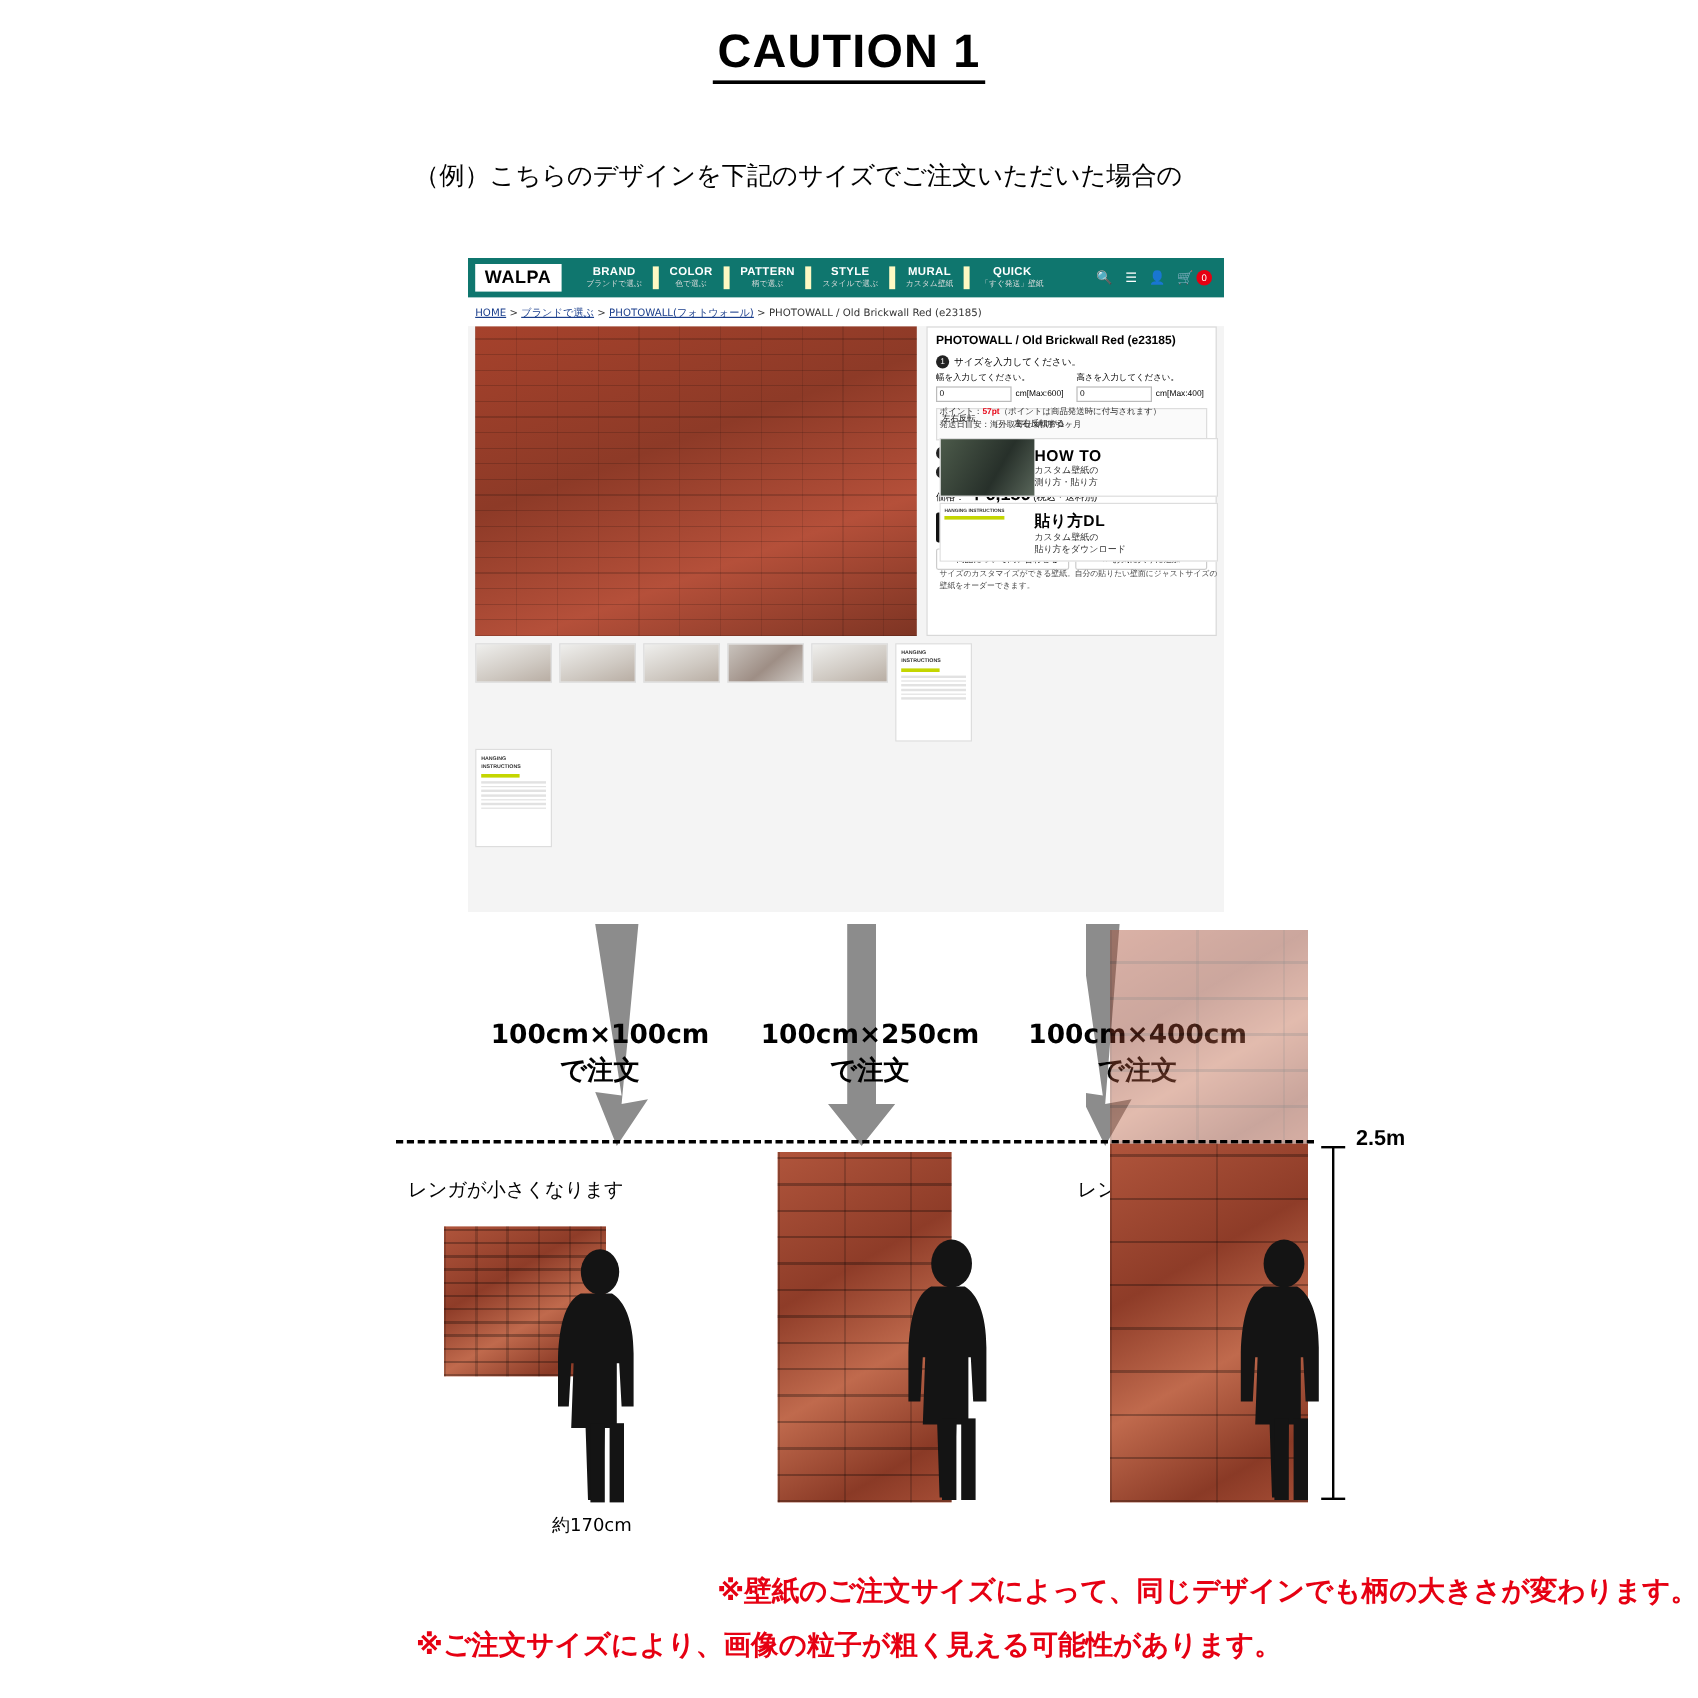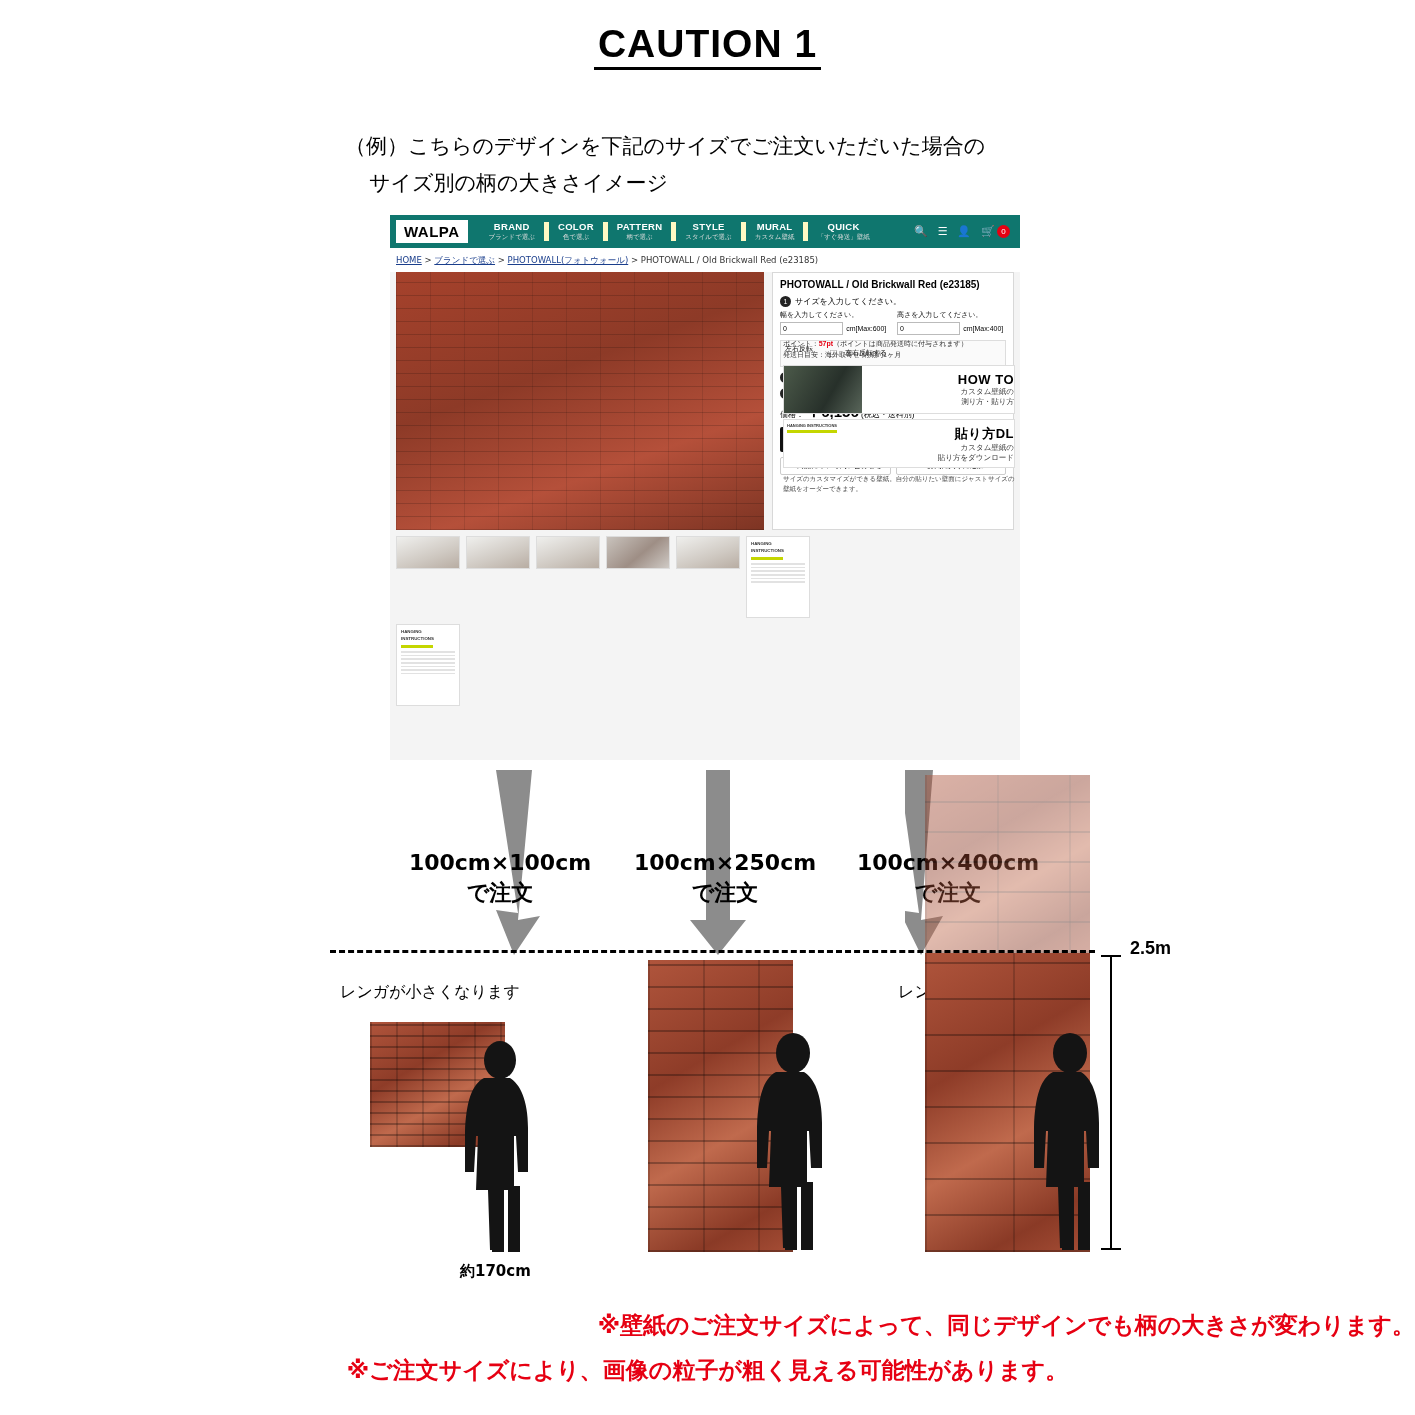--- a/index.html
+++ b/index.html
@@ -118,21 +118,21 @@
   .right-col{position:absolute;left:783px;top:338px;width:232px;}
   .points{font-size:7px;color:#333;line-height:1.6;}
   .points .pt{color:#e60012;font-weight:bold;}
   .howto{
     display:flex;border:1px solid #ddd;background:#fff;height:47px;margin-top:5px;align-items:stretch;
   }
   .howto .pic{width:78px;background:linear-gradient(120deg,#4c5a4a,#27302a 60%,#59665a);}
   .howto .pic.doc{background:#fff;padding:3px;box-sizing:border-box;font-size:3.4px;color:#777;}
   .howto .pic.doc .dh{font-size:4px;font-weight:bold;color:#333;}
   .howto .pic.doc .bar{height:3px;background:#c4d600;width:70%;margin:2px 0;}
-  .howto .txt{flex:1;text-align:right;display:flex;flex-direction:column;justify-content:center;}
+  .howto .txt{flex:1;text-align:left;display:flex;flex-direction:column;justify-content:center;}
   .howto .big{font-size:13px;font-weight:bold;letter-spacing:0.5px;}
   .howto .sml{font-size:7.5px;color:#333;line-height:1.35;}
   .foot-note{font-size:6.5px;color:#444;line-height:1.5;margin-top:6px;}
 
   
   .arrow{position:absolute;}
   .arrow svg{display:block;}
 
   
   .size-label{
@@ -164,41 +164,40 @@
   }
   .brick.faded{opacity:.45;}
 
   
   .person{position:absolute;}
   .person svg{display:block;}
 
   .note-small{
     position:absolute;font-size:16px;font-weight:normal;font-family:"DejaVu Sans",sans-serif;
   }
-  .cap170{position:absolute;font-size:15px;font-weight:bold;font-family:"DejaVu Sans",sans-serif;}
+  .cap170{position:absolute;font-size:15px;font-weight:normal;font-family:"DejaVu Sans",sans-serif;}
 
   
   .warn{
     position:absolute;left:0;width:1415px;text-align:center;
     color:#e60012;font-weight:bold;font-size:23px;
     font-family:"DejaVu Sans",sans-serif;
   }
 </style>
 </head>
 <body>
 
 <div class="page">
 
   <div class="caution-title">
     <span>CAUTION 1</span>
   </div>
 
   <div class="lead">
     <span>（例）こちらのデザインを下記のサイズでご注文いただいた場合の</span>
-    <span class="l2">サイズ別の柄の大きさイメージ</span>
   </div>
 
   <div class="shot">
 
     <div class="shot-header">
       <div class="brand">WALPA</div>
       <div class="nav">
         <div class="nav-item">
           <div class="en">BRAND</div>
           <div class="jp">ブランドで選ぶ</div>

